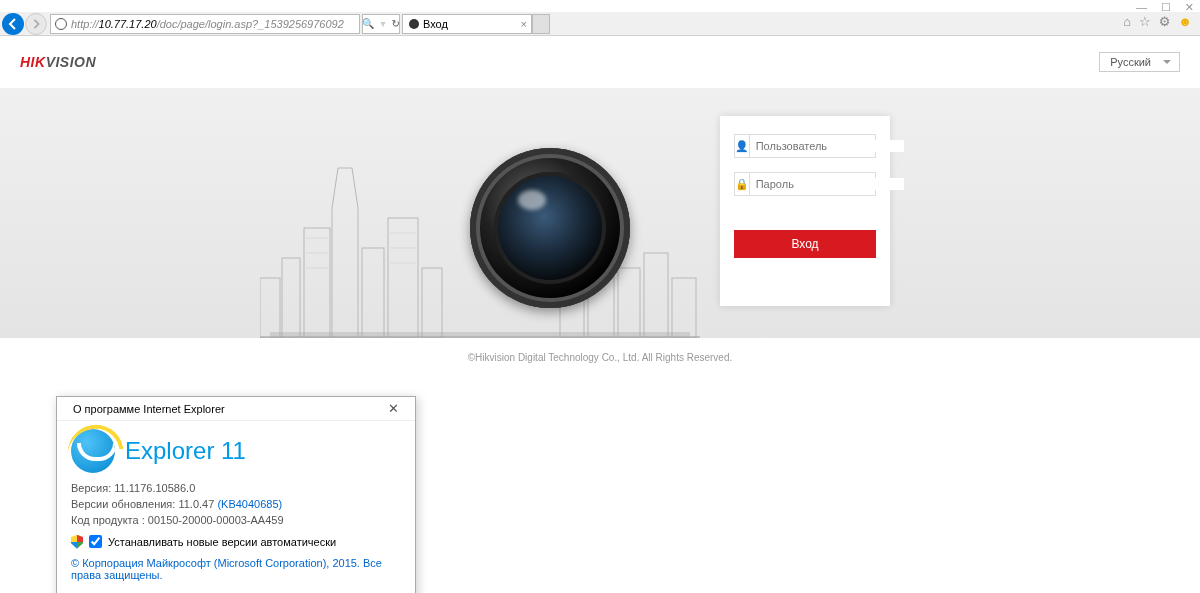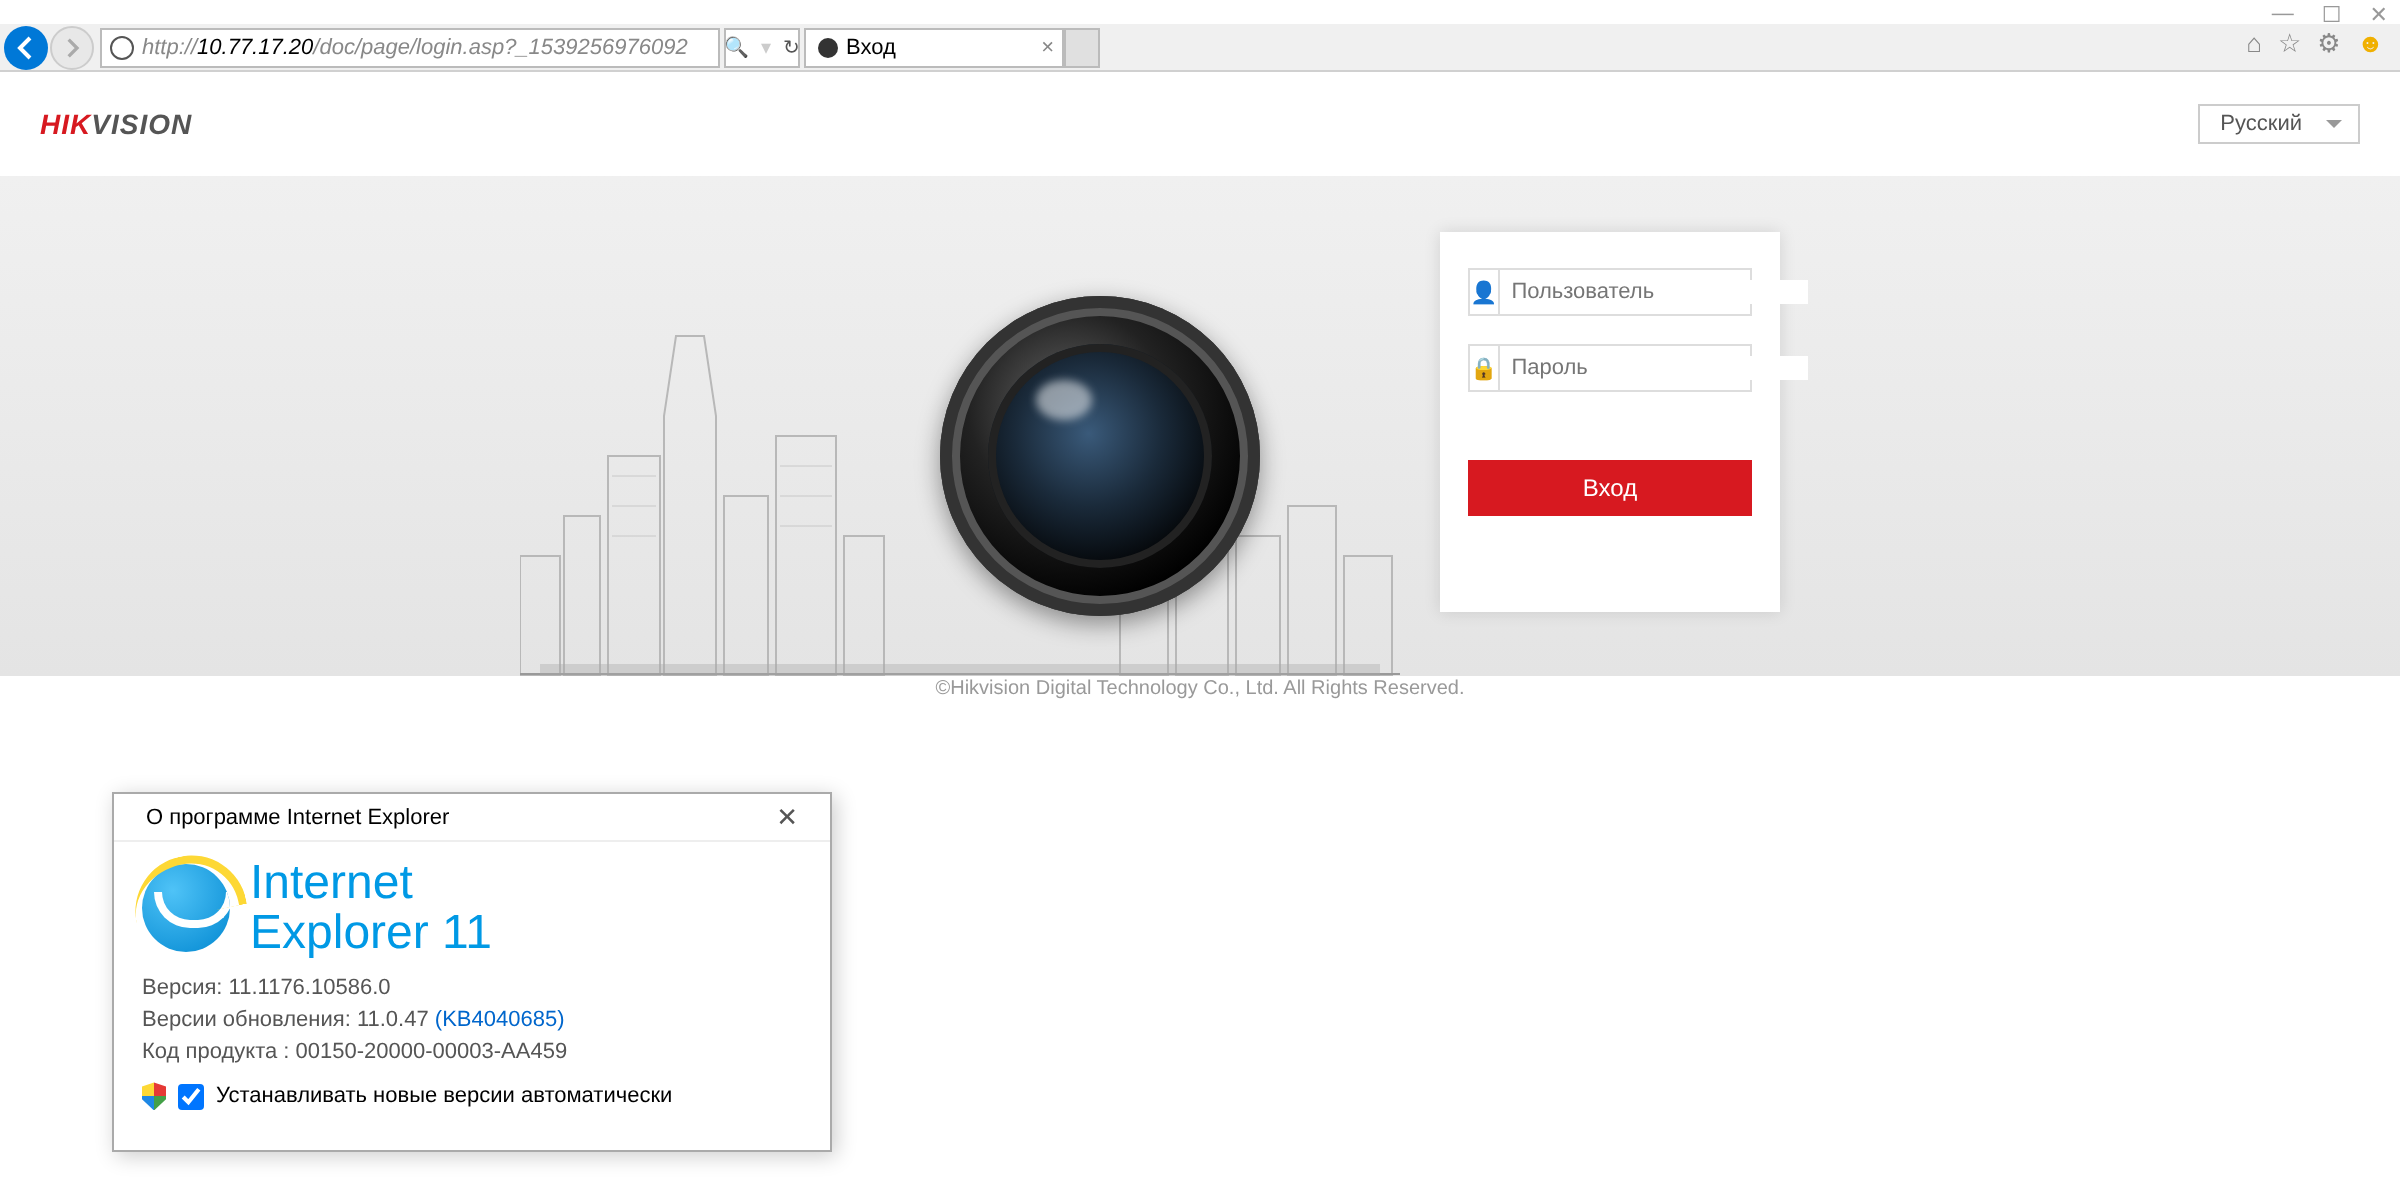--- a/index.html
+++ b/index.html
@@ -42,21 +42,21 @@
 .lens .outer { width: 160px; height: 160px; border-radius: 50%; background: radial-gradient(circle at 40% 35%, #666 0%, #222 35%, #000 70%); position: relative; box-shadow: 0 4px 12px rgba(0,0,0,0.4), inset 0 0 0 6px #333, inset 0 0 0 10px #555; }
 .lens .inner { position: absolute; top: 24px; left: 24px; width: 112px; height: 112px; border-radius: 50%; background: radial-gradient(circle at 45% 40%, #3a5a7a 0%, #1a2a3a 40%, #000 80%); box-shadow: inset 0 0 0 4px #222; }
 .lens .glint { position: absolute; top: 42px; left: 48px; width: 28px; height: 20px; border-radius: 50%; background: rgba(255,255,255,0.5); filter: blur(2px); }
 
 .login-card { position: absolute; right: 310px; top: 28px; width: 170px; height: 190px; background: #fff; box-shadow: 0 0 8px rgba(0,0,0,0.12); padding: 18px 14px; }
 .login-field { display: flex; align-items: center; border: 1px solid #ddd; height: 24px; margin-bottom: 14px; }
 .login-field .ficon { width: 22px; border-right: 1px solid #ddd; display: flex; align-items: center; justify-content: center; color: #bbb; font-size: 11px; height: 100%; }
 .login-field input { border: none; outline: none; flex: 1; padding: 0 6px; font-size: 11px; }
 .login-btn { width: 100%; height: 28px; background: #d71920; color: #fff; border: none; font-size: 12px; cursor: pointer; margin-top: 20px; }
 
-.footer { text-align: center; font-size: 10px; color: #999; padding: 1px 0; }
+.footer { text-align: center; font-size: 10px; color: #999; padding: 14px 0; }
 
 
 .about-dialog { position: absolute; left: 56px; top: 396px; width: 360px; background: #fff; border: 1px solid #aaa; box-shadow: 2px 2px 10px rgba(0,0,0,0.2); font-size: 11px; }
 .about-title { height: 24px; display: flex; align-items: center; justify-content: space-between; padding: 0 16px; border-bottom: 1px solid #eee; }
 .about-close { font-size: 13px; color: #555; cursor: pointer; }
 .about-body { padding: 8px 14px 12px; }
 .ie-brand { display: flex; align-items: center; gap: 10px; margin-bottom: 8px; }
 .ie-logo { width: 44px; height: 44px; position: relative; }
 .ie-logo .ring { width: 44px; height: 44px; border-radius: 50%; background: radial-gradient(circle at 35% 30%, #4fc3f7, #0288d1); position: relative; overflow: hidden; }
 .ie-logo .ring::after { content:""; position:absolute; left:6px; top:14px; width:32px; height:14px; border:4px solid #fff; border-top:none; border-radius:0 0 20px 20px; }
@@ -181,29 +181,29 @@
     <span>О программе Internet Explorer</span>
     <span class="about-close">✕</span>
   </div>
   <div class="about-body">
     <div class="ie-brand">
       <div class="ie-logo">
         <div class="ring"></div>
           <div class="swoosh"></div>
       </div>
       <div class="ie-text">
-        <div>Internet</div>
         <div>Explorer 11</div>
       </div>
     </div>
     <div class="about-lines">
       <div><span>Версия:</span> <span>11.1176.10586.0</span></div>
       <div><span>Версии обновления:</span> <span>11.0.47</span> <span class="link">(KB4040685)</span></div>
       <div><span>Код продукта :</span> <span>00150-20000-00003-AA459</span></div>
     </div>
     <div class="auto-update">
       <span class="shield"></span>
       <input type="checkbox" checked="" style="">
       <span>Устанавливать новые версии автоматически</span>
     </div>
+    <a class="copyright">© Корпорация Майкрософт (Microsoft Corporation), 2015. Все права защищены.</a>
 
   </div>
 </div>
 
 </body></html>

